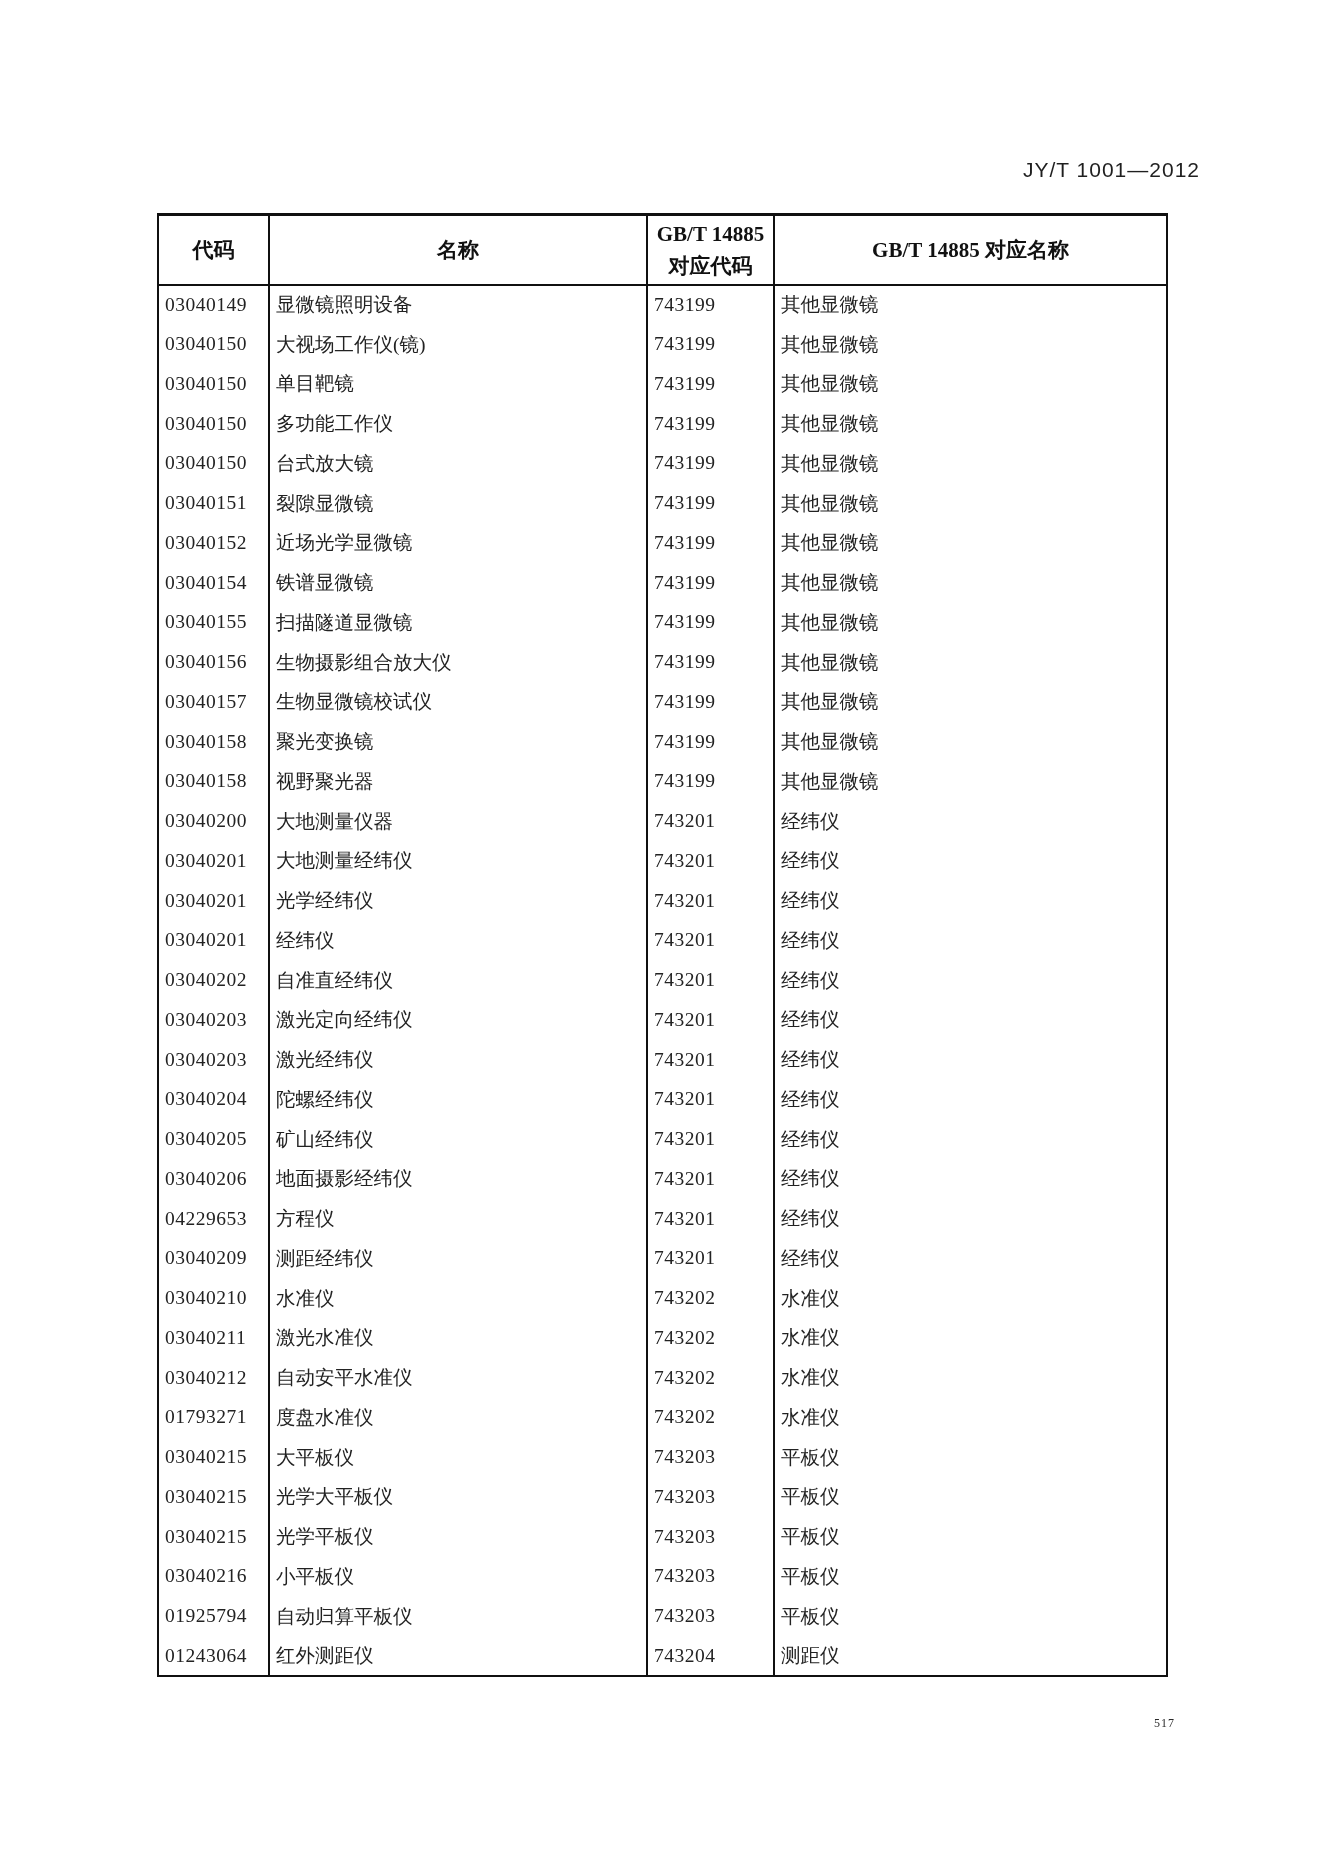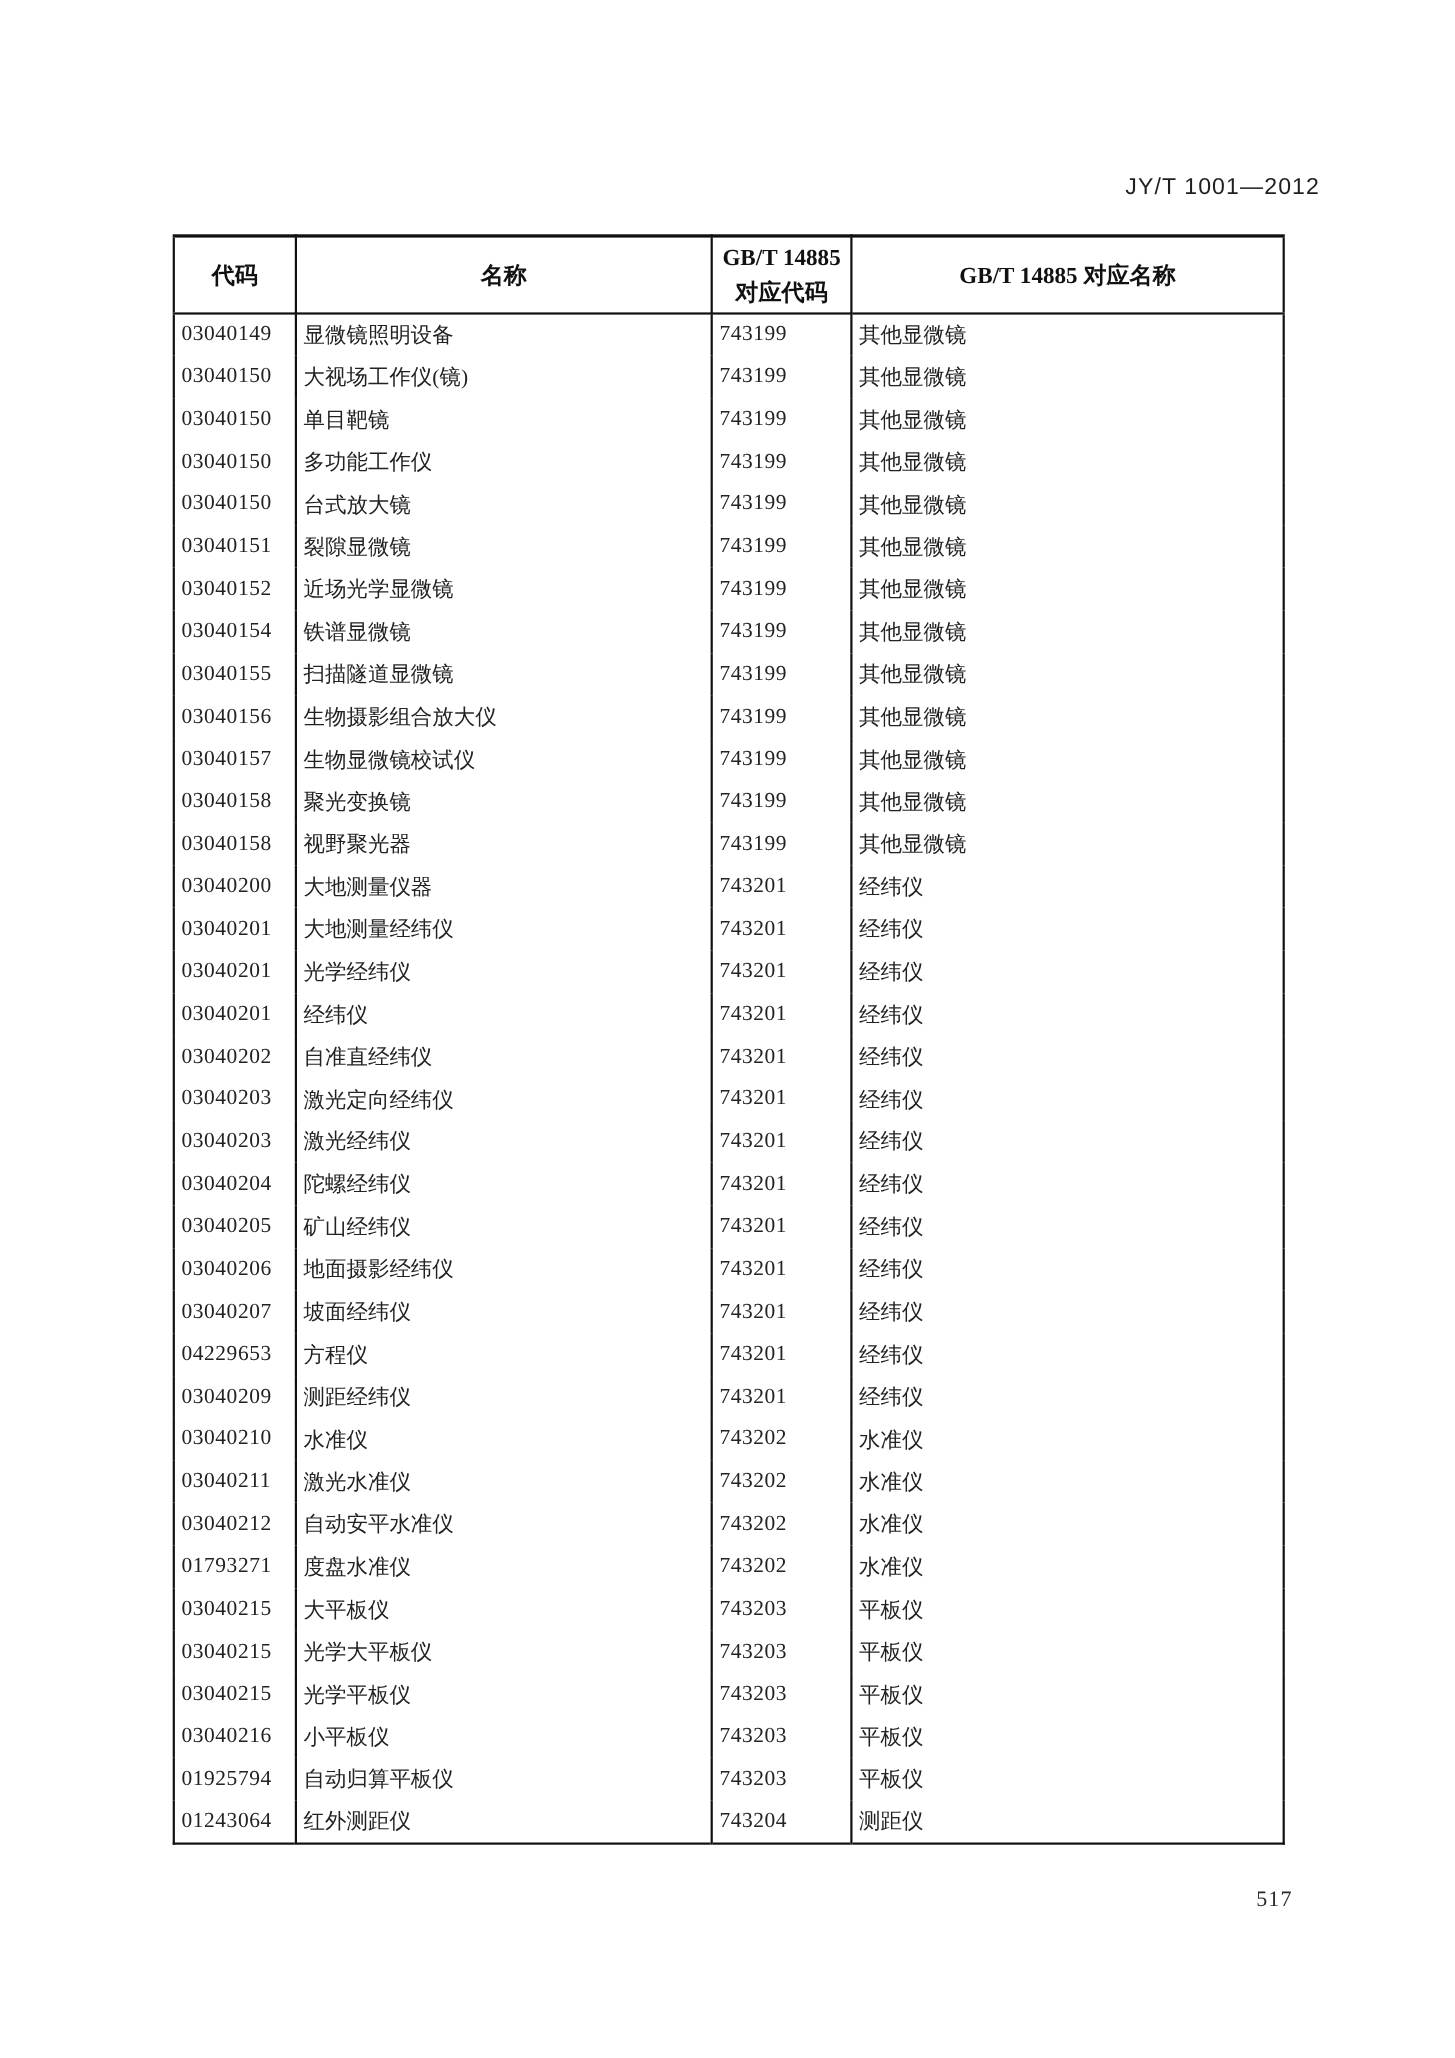--- a/index.html
+++ b/index.html
@@ -62,21 +62,21 @@
   td.cell-code, td.cell-gbt-code{
     font-size:19px;
     padding-left:2px;
     letter-spacing:0.5px;
   }
   th .hdr-line{display:block;line-height:32px;}
   .page-num{
     position:absolute;
     top:1716px;
     right:148px;
-    font-size:20px;
+    font-size:12px;
     color:#2a2a2a;
     letter-spacing:1px;
   }
 </style>
 </head>
 <body>
 
 <div class="doc-code">JY/T 1001—2012</div>
 
 <table class="mapping">
@@ -236,26 +236,20 @@
     <td class="cell-gbt-code">743201</td>
     <td class="cell-gbt-name">经纬仪</td>
   </tr>
       <tr>
     <td class="cell-code">03040206</td>
     <td class="cell-name">地面摄影经纬仪</td>
     <td class="cell-gbt-code">743201</td>
     <td class="cell-gbt-name">经纬仪</td>
   </tr>
       <tr>
-    <td class="cell-code">03040207</td>
-    <td class="cell-name">坡面经纬仪</td>
-    <td class="cell-gbt-code">743201</td>
-    <td class="cell-gbt-name">经纬仪</td>
-  </tr>
-      <tr>
     <td class="cell-code">04229653</td>
     <td class="cell-name">方程仪</td>
     <td class="cell-gbt-code">743201</td>
     <td class="cell-gbt-name">经纬仪</td>
   </tr>
       <tr>
     <td class="cell-code">03040209</td>
     <td class="cell-name">测距经纬仪</td>
     <td class="cell-gbt-code">743201</td>
     <td class="cell-gbt-name">经纬仪</td>

